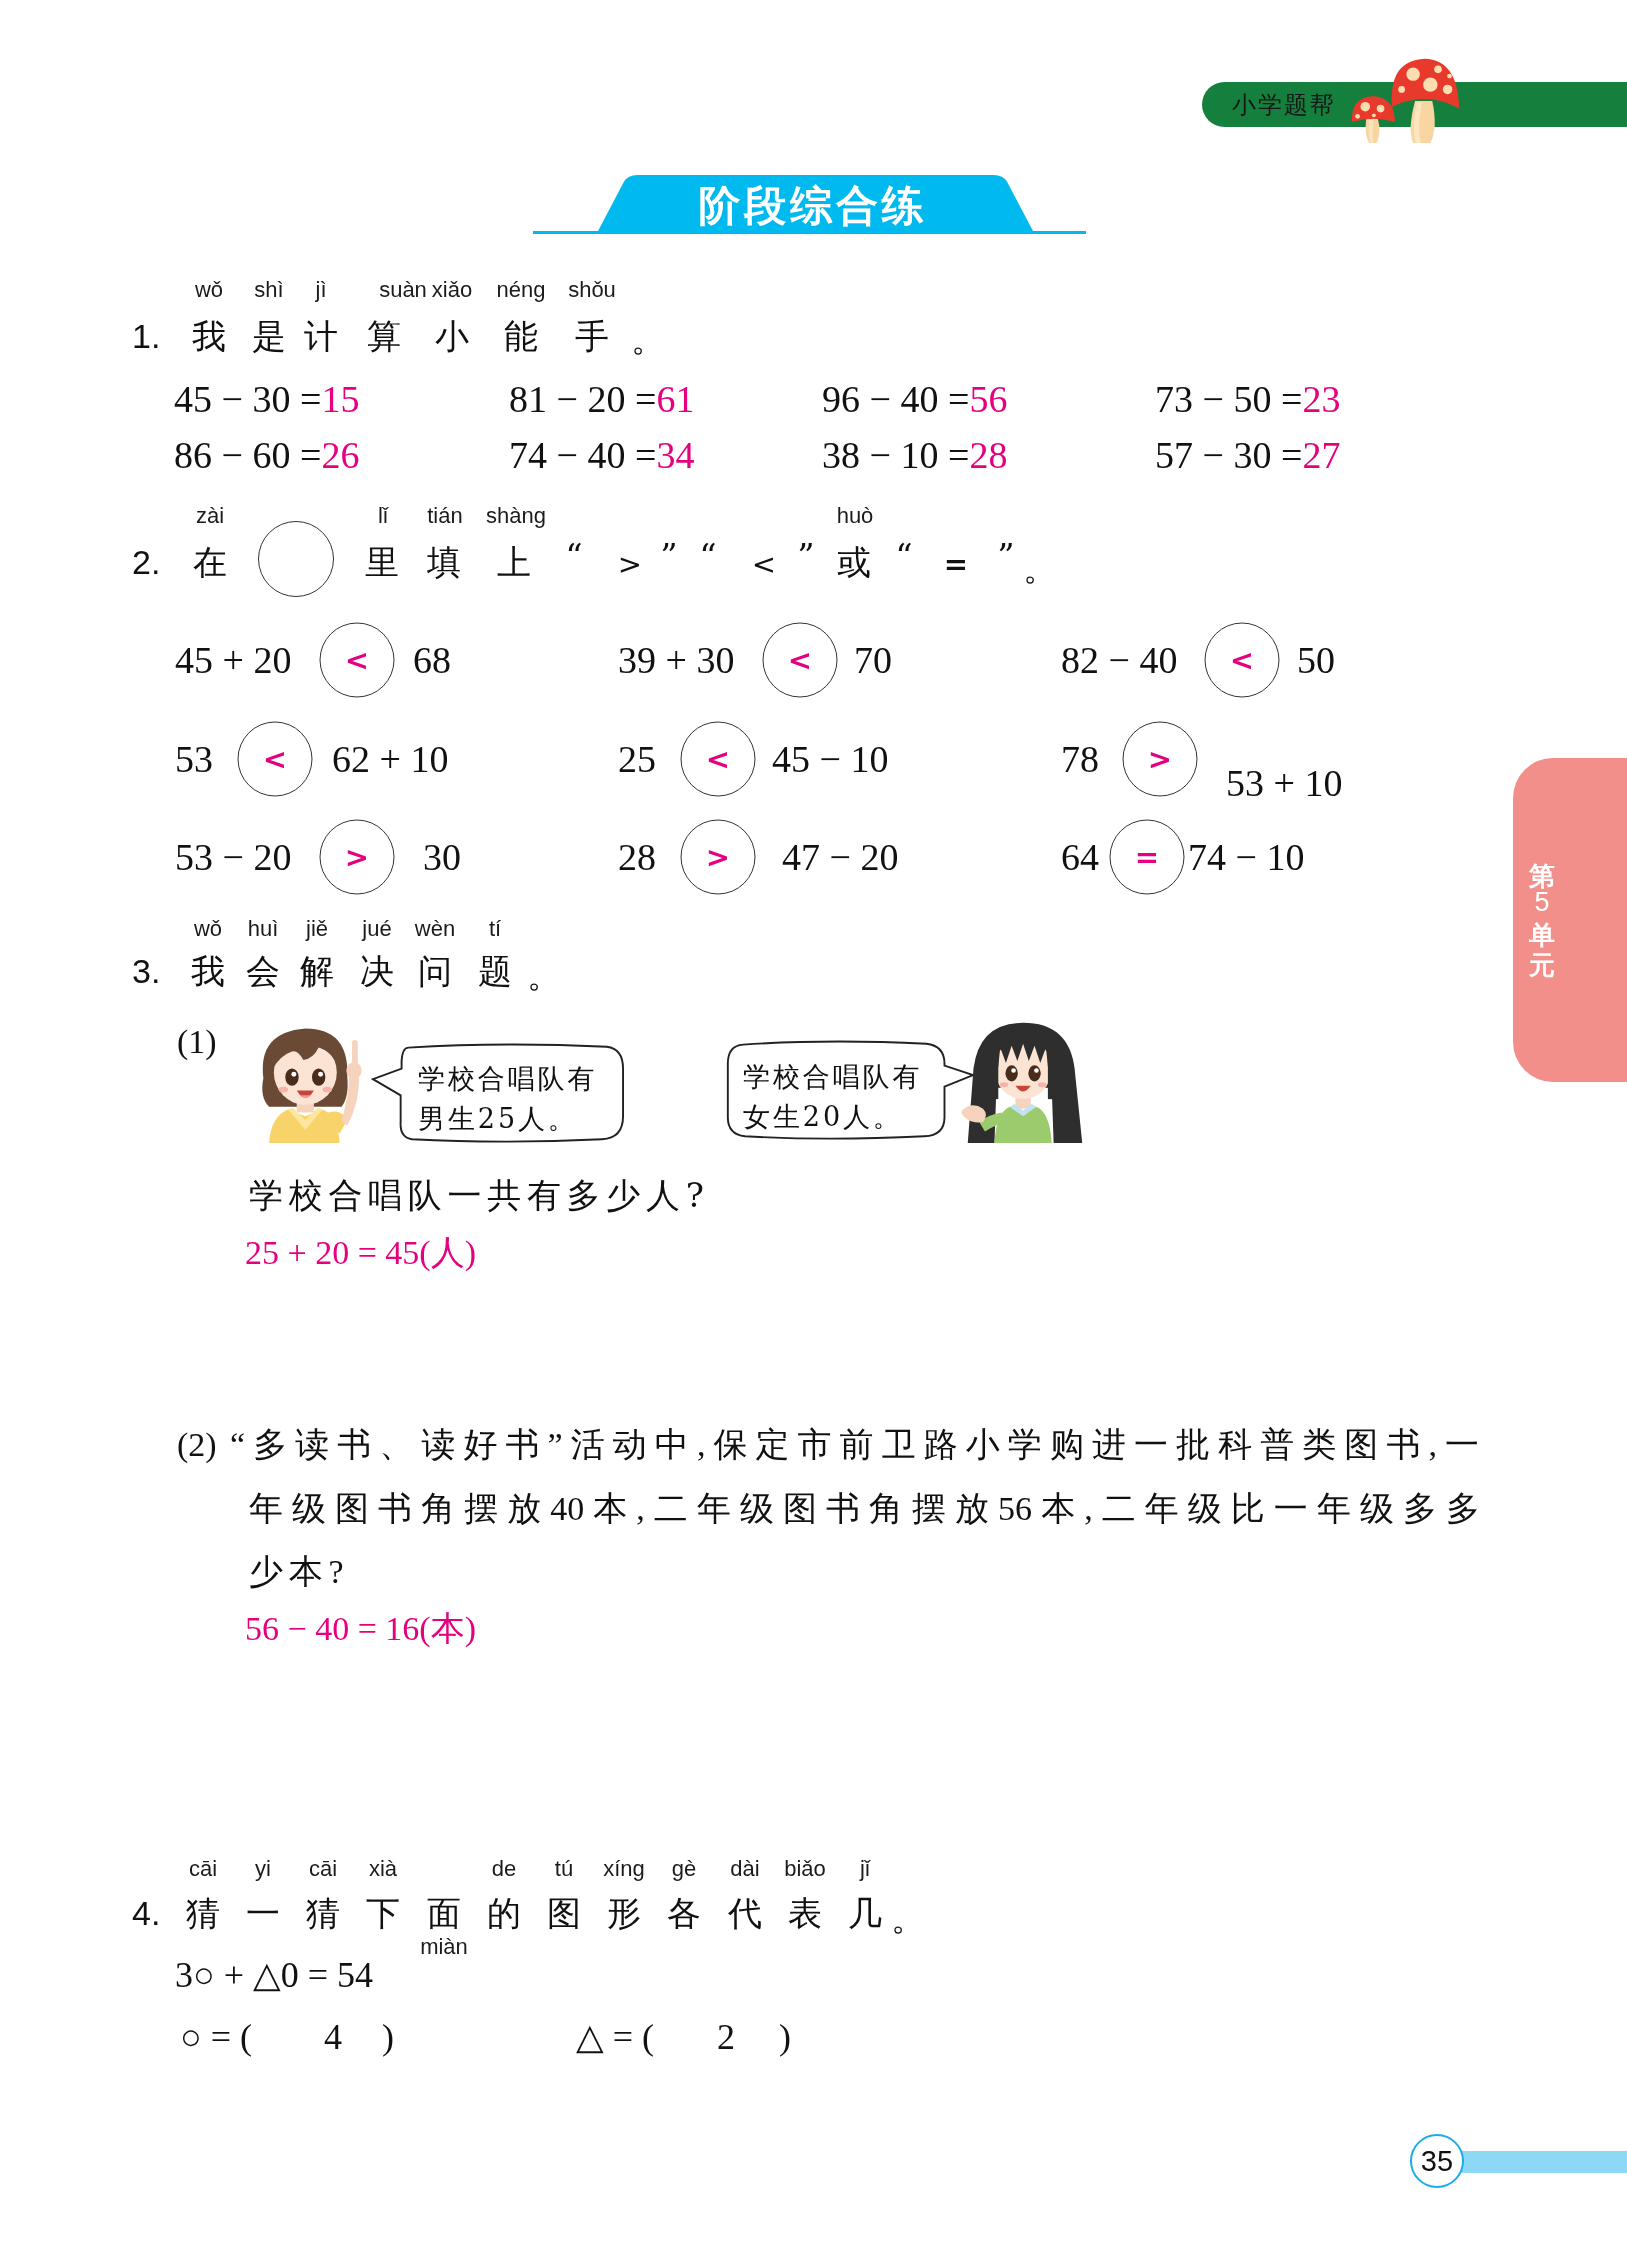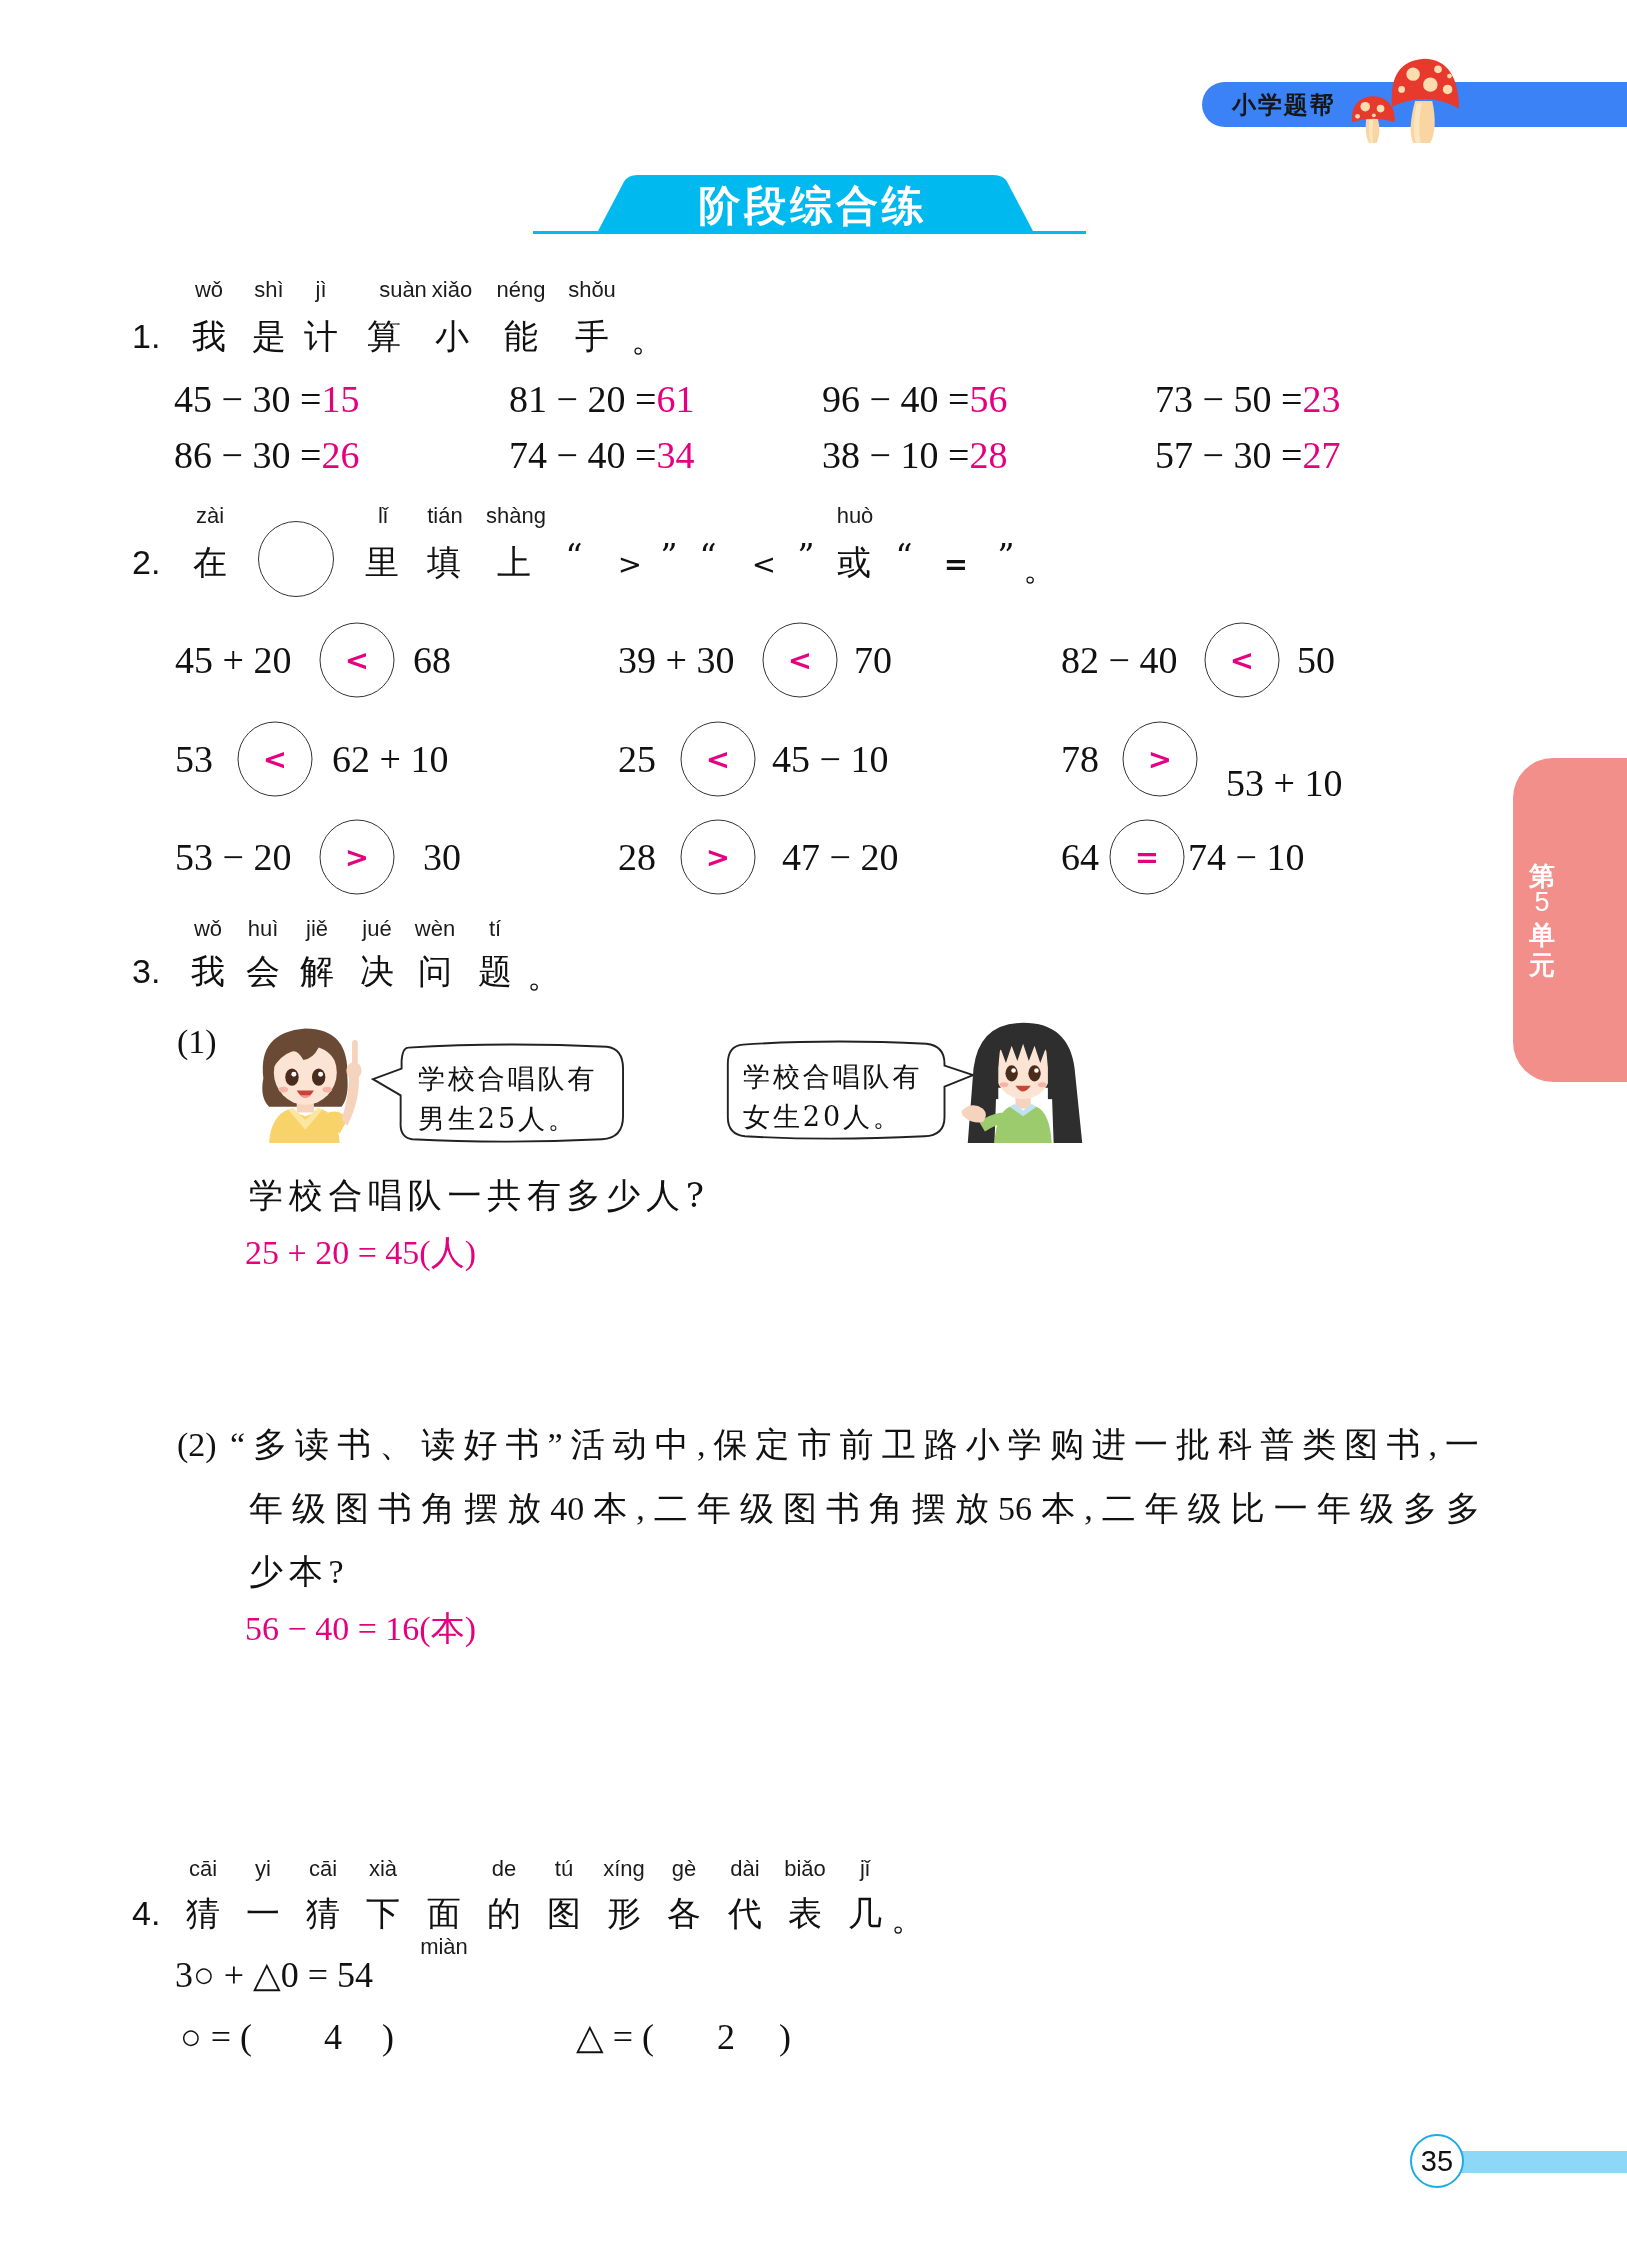--- a/index.html
+++ b/index.html
@@ -19,21 +19,21 @@
     position: absolute; width: 75px; height: 75px; box-sizing: border-box;
     border: 1.4px solid #333333; border-radius: 50%;
     transform: translate(-50%, -50%);
     display: flex; align-items: center; justify-content: center;
   }
   .sym { font-family: "DejaVu Sans", sans-serif; font-weight: bold; font-size: 29px; color: #E4007F; line-height: 1; }
 
   
   .banner {
     position: absolute; left: 1202px; top: 82px; width: 426px; height: 45px;
-    background: #3b82f6; border-radius: 23px 0 0 23px; font-weight: bold;
+    background: #15803d; border-radius: 23px 0 0 23px;
   }
   .brand-text {
     position: absolute; left: 30px; top: 50%; transform: translateY(-50%);
     font-family: "DejaVu Sans", sans-serif; font-size: 24px; color: #161616; letter-spacing: 1.9px; line-height: 1;
   }
   .mushrooms { position: absolute; left: 1346px; top: 55px; width: 117px; height: 90px; }
 
   
   .title-tab { position: absolute; left: 593px; top: 174px; width: 445px; height: 60px; }
   .title-line { position: absolute; left: 533px; top: 231px; width: 553px; height: 2.9px; background: #00B9EF; }
@@ -135,21 +135,21 @@
       <span>81 − 20 =</span><span class="ans">61</span>
     </div>
     <div class="lx math" style="left:822px; top:399px;">
       <span>96 − 40 =</span><span class="ans">56</span>
     </div>
     <div class="lx math" style="left:1155px; top:399px;">
       <span>73 − 50 =</span><span class="ans">23</span>
     </div>
 
     <div class="lx math" style="left:174px; top:455px;">
-      <span>86 − 30 =</span><span class="ans">26</span>
+      <span>86 − 60 =</span><span class="ans">26</span>
     </div>
     <div class="lx math" style="left:509px; top:455px;">
       <span>74 − 40 =</span><span class="ans">34</span>
     </div>
     <div class="lx math" style="left:822px; top:455px;">
       <span>38 − 10 =</span><span class="ans">28</span>
     </div>
     <div class="lx math" style="left:1155px; top:455px;">
       <span>57 − 30 =</span><span class="ans">27</span>
     </div>

